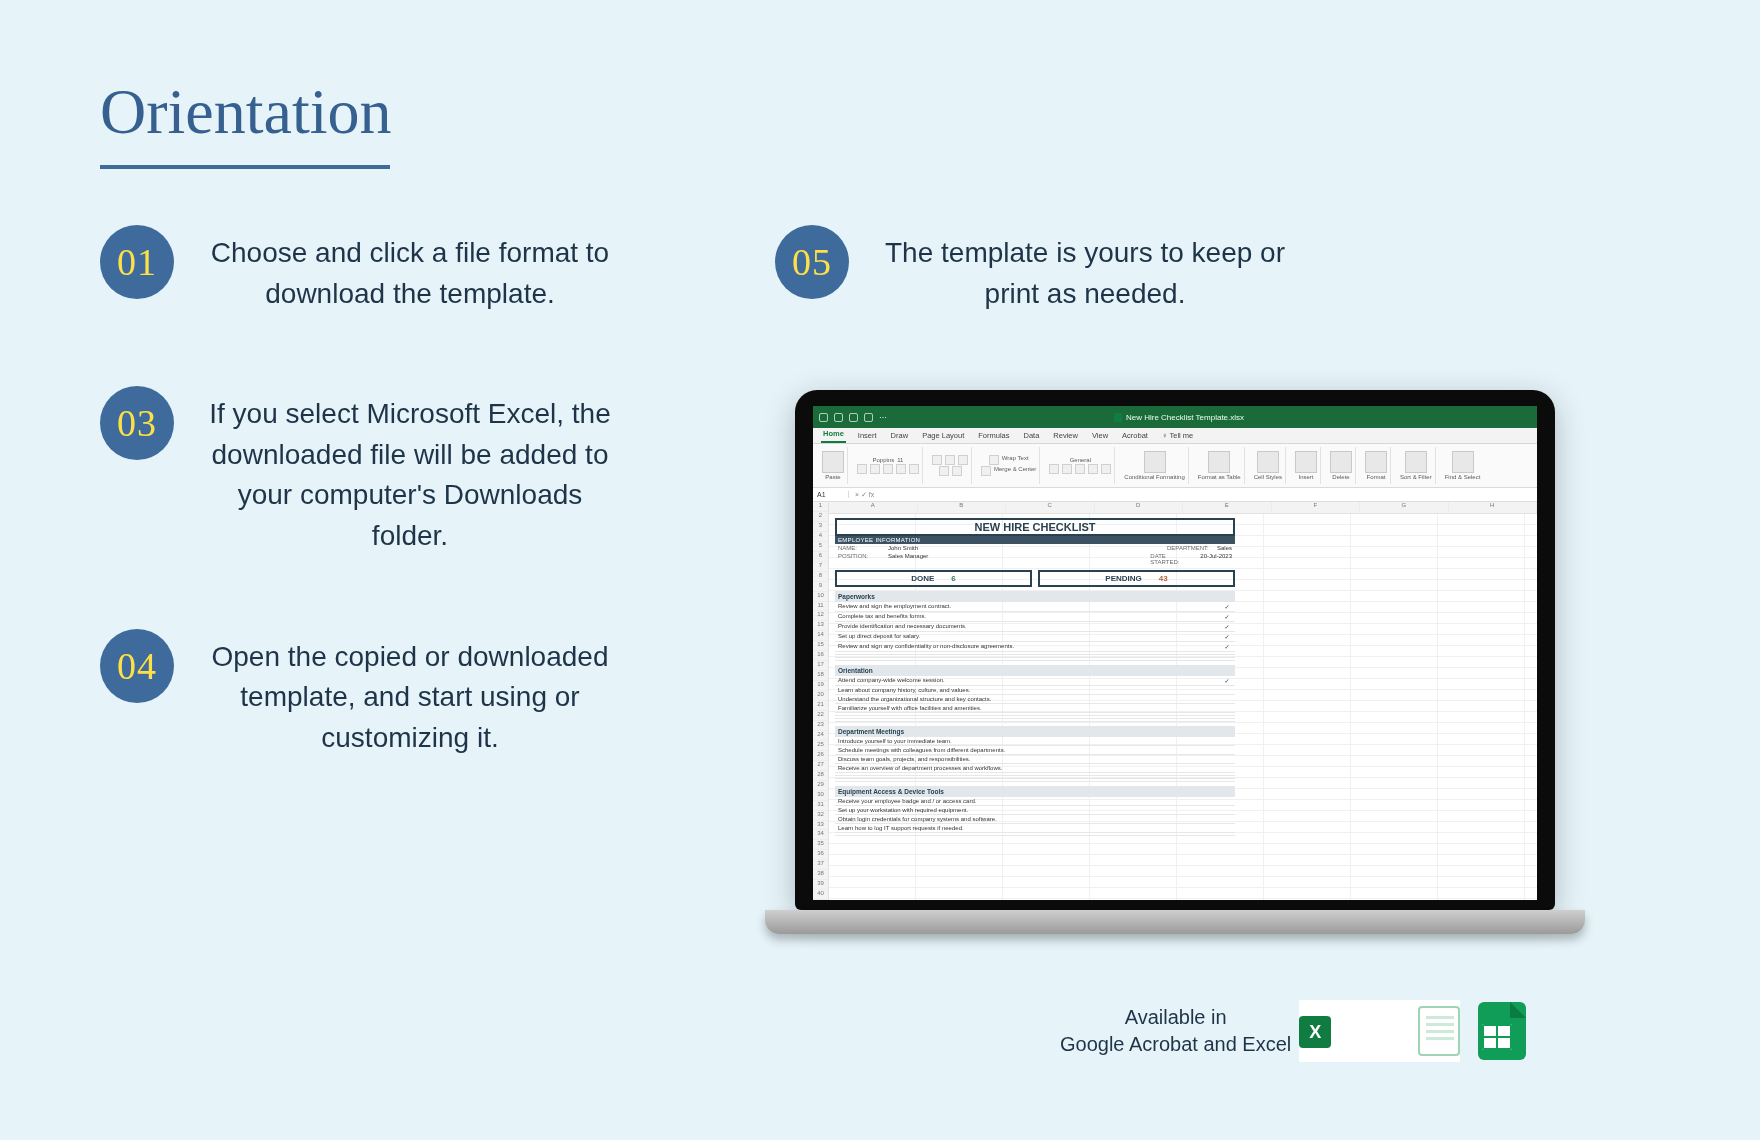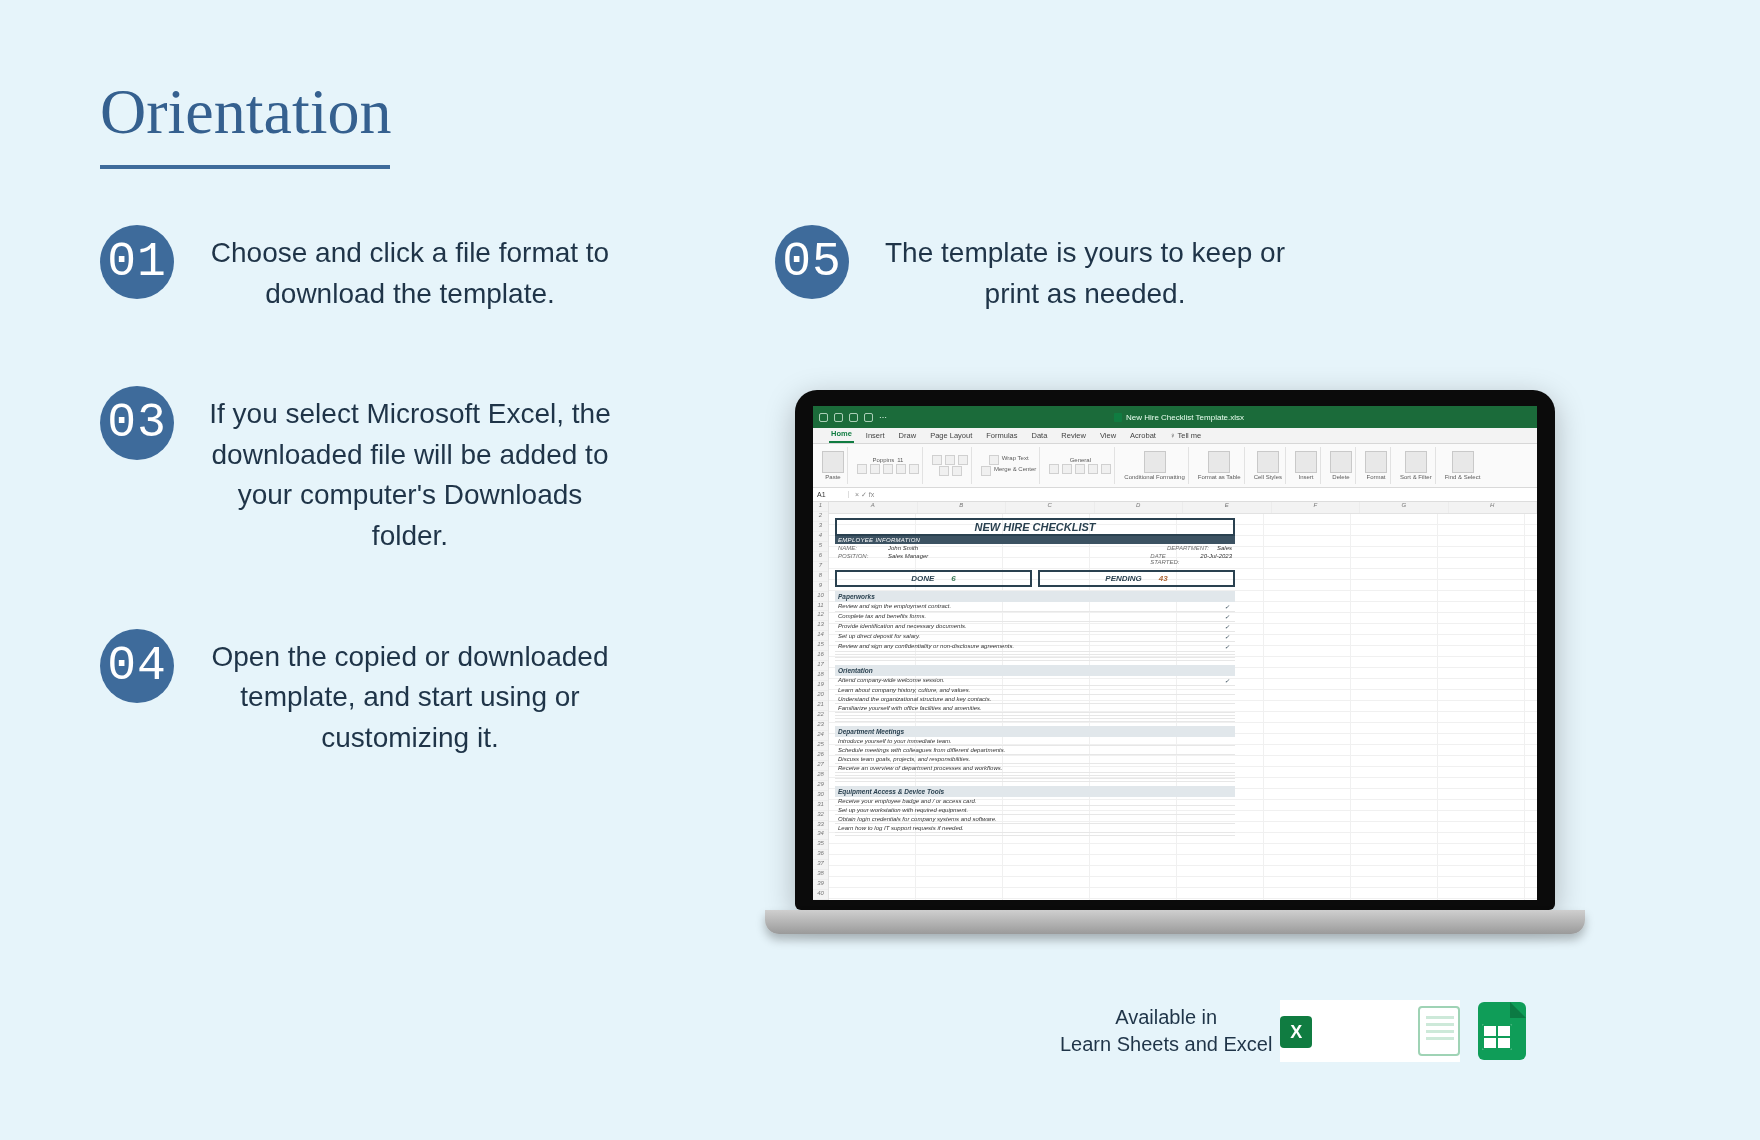--- a/index.html
+++ b/index.html
@@ -45,23 +45,23 @@
     align-items: flex-start;
     gap: 26px;
     margin-bottom: 72px;
   }
   .step-badge {
     flex: 0 0 74px;
     width: 74px;
     height: 74px;
     border-radius: 50%;
     background: #3e6b9b;
-    color: #ffffff;
-    font-family: Liberation Mono, monospace;
-    font-size: 48px;
+    color: #fde047;
+    font-family: Liberation Serif, serif;
+    font-size: 38px;
     display: flex;
     align-items: center;
     justify-content: center;
     letter-spacing: 1px;
   }
   .step-text {
     padding-top: 8px;
     font-size: 28px;
     line-height: 1.45;
     color: #1f3448;
@@ -118,21 +118,21 @@
   }
   .tb-ico { width: 9px; height: 9px; border: 1px solid #cfe8d7; border-radius: 2px; opacity: .8; }
   .tb-title { flex: 1; text-align: center; display: flex; justify-content: center; align-items: center; gap: 4px; }
   .doc-ico { width: 8px; height: 9px; background: #107c41; border-radius: 1px; }
   .excel-tabs {
     background: #f3f3f3;
     border-bottom: 1px solid #d7d7d7;
     height: 16px;
     display: flex;
     align-items: flex-end;
-    padding-left: 16px;
+    padding-left: 8px;
     gap: 10px;
     font-size: 7.5px;
   }
   .excel-tab { color: #444; padding: 2px 2px 3px; }
   .excel-tab.active { color: #107c41; border-bottom: 2px solid #107c41; font-weight: 600; }
   .ribbon {
     background: #fafafa;
     border-bottom: 1px solid #d9d9d9;
     height: 44px;
     display: flex;
@@ -145,21 +145,21 @@
   .ricon.big { width: 22px; height: 22px; }
   .rlabel { font-size:6px; color:#5a5a5a; }
   .rrow { display:flex; gap:3px; }
   .rmini { width:10px; height:10px; background:#f0f0f0; border:1px solid #d0d0d0; }
   .formula-bar {
     display:flex; align-items:center; height:14px; border-bottom:1px solid #ddd; font-size:7px;
   }
   .fb-cell { width:36px; padding-left:4px; border-right:1px solid #ddd; }
   .fb-rest { flex:1; padding-left:6px; color:#888; }
 
-  .sheet-area { flex:1; display:flex; overflow:hidden;font-style:italic; }
+  .sheet-area { flex:1; display:flex; overflow:hidden; }
   .rownums { width:16px; background:#f3f3f3; border-right:1px solid #e2e2e2; display:flex; flex-direction:column; }
   .rownum { height:11px; font-size:6px; color:#777; text-align:center; border-bottom:1px solid #ececec;}
   .colheads { height:12px; background:#f3f3f3; display:flex; border-bottom:1px solid #e2e2e2; }
   .colhead { flex:1; font-size:6px; color:#777; text-align:center; border-right:1px solid #ececec; }
   .grid { flex:1; display:flex; flex-direction:column; }
   .grid-body { flex:1; position:relative; background:
      repeating-linear-gradient(to bottom, transparent 0 10px, #f0f0f0 10px 11px),
      repeating-linear-gradient(to right, transparent 0 86px, #f0f0f0 86px 87px);
   }
   .doc { position:absolute; left:6px; top:4px; width:400px; font-family: Arial, sans-serif;}
@@ -565,21 +565,21 @@
         </div>
       </div>
     </div>
   </div>
   <div class="laptop-base"></div>
 </div>
 
 <div class="avail">
   <div class="avail-text">
     <div>Available in</div>
-    <div>Learn Sheets and Excel</div>
+    <div>Google Acrobat and Excel</div>
   </div>
   <div class="app-ico excel">
     <div class="back"></div>
     <div class="badge">X</div>
   </div>
   <div class="app-ico sheets">
     <div class="page"></div>
       <div class="fold"></div>
       <div class="grid4"></div>
   </div>

